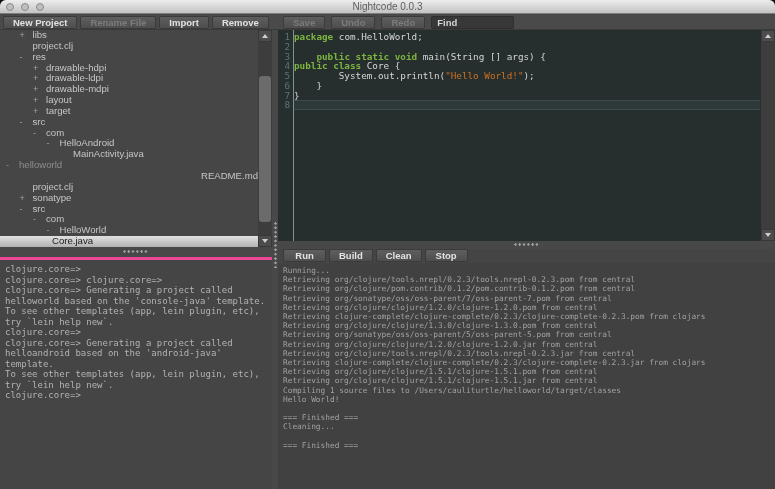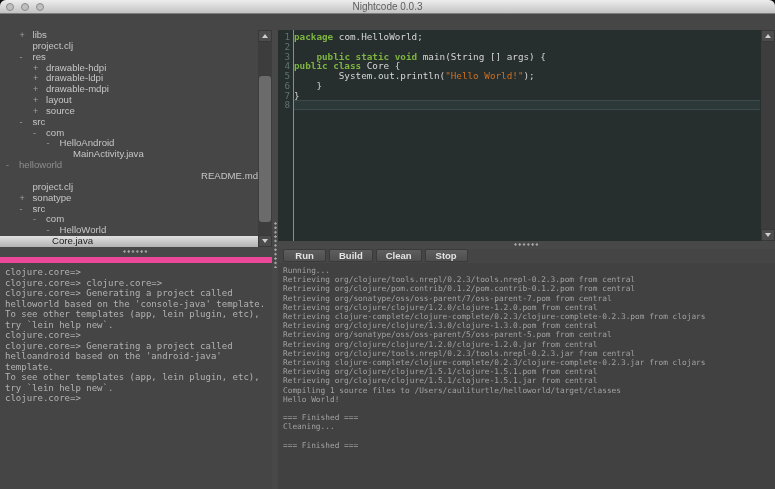--- a/index.html
+++ b/index.html
@@ -48,21 +48,21 @@
   .h-split{position:absolute;background:#484848;}
   .dots-h{width:26px;height:3px;margin:3px auto 0;
     background-image:radial-gradient(circle at 1.5px 1.5px,#a6a6a6 1px,rgba(0,0,0,0) 1.3px);
     background-size:4.3px 3px;}
   .v-split{position:absolute;left:272px;top:30px;width:6px;height:459px;background:#484848;}
   .dots-v{position:absolute;left:1.5px;top:192px;width:3px;height:46px;
     background-image:radial-gradient(circle at 1.5px 1.5px,#a6a6a6 1px,rgba(0,0,0,0) 1.3px);
     background-size:3px 4.4px;}
   
   .repl-panel{position:absolute;left:0;top:257px;width:272px;height:232px;background:#454545;
-    border-top:6px solid #ec4899;overflow:hidden;}
+    border-top:3px solid #ec4899;overflow:hidden;}
   .repl-panel pre{margin:0;padding:4px 5px;font-family:"DejaVu Sans Mono",monospace;
     font-size:9px;line-height:10.5px;color:#b3b3b3;white-space:pre;}
   
   .editor-panel{position:absolute;left:278px;top:30px;width:497px;height:211px;background:#272e2e;overflow:hidden;}
   .editor-gutter{position:absolute;left:0;top:2px;width:14px;text-align:right;padding-right:2px;
     font-family:"DejaVu Sans Mono",monospace;font-size:9.3px;color:#5d7474;}
   .gutter-line{height:9.75px;line-height:9.75px;}
   .gutter-rule{position:absolute;left:15px;top:0;bottom:0;width:1px;background:#7e9292;}
   .editor-code{position:absolute;left:16px;top:2px;right:15px;
     font-family:"DejaVu Sans Mono",monospace;font-size:9.3px;}
@@ -86,31 +86,45 @@
 
   <div class="titlebar">
     <div class="tl-group">
       <span class="tl"></span>
       <span class="tl"></span>
       <span class="tl"></span>
     </div>
     <div class="win-title">Nightcode 0.0.3</div>
   </div>
 
+  <div class="toolbar">
+    <div class="tb-left">
+      <button class="btn">New Project</button>
+      <button class="btn disabled">Rename File</button>
+      <button class="btn">Import</button>
+      <button class="btn">Remove</button>
+    </div>
+    <div class="tb-right">
+      <button class="btn disabled">Save</button>
+      <button class="btn disabled">Undo</button>
+      <button class="btn disabled">Redo</button>
+      <input class="find" placeholder="Find" style="">
+    </div>
+  </div>
 
   <div class="tree-panel">
     <div class="tree-rows">
         <div class="tree-row" style="padding-left: 32.5px;"><span class="toggle" style="left: 19.5px;">+</span><span>libs</span></div>
         <div class="tree-row" style="padding-left: 32.5px;"><span>project.clj</span></div>
         <div class="tree-row" style="padding-left: 32.5px;"><span class="toggle" style="left: 19.5px;">-</span><span>res</span></div>
         <div class="tree-row" style="padding-left: 46px;"><span class="toggle" style="left: 33px;">+</span><span>drawable-hdpi</span></div>
         <div class="tree-row" style="padding-left: 46px;"><span class="toggle" style="left: 33px;">+</span><span>drawable-ldpi</span></div>
         <div class="tree-row" style="padding-left: 46px;"><span class="toggle" style="left: 33px;">+</span><span>drawable-mdpi</span></div>
         <div class="tree-row" style="padding-left: 46px;"><span class="toggle" style="left: 33px;">+</span><span>layout</span></div>
-        <div class="tree-row" style="padding-left: 46px;"><span class="toggle" style="left: 33px;">+</span><span>source</span></div>
+        <div class="tree-row" style="padding-left: 46px;"><span class="toggle" style="left: 33px;">+</span><span>target</span></div>
         <div class="tree-row" style="padding-left: 32.5px;"><span class="toggle" style="left: 19.5px;">-</span><span>src</span></div>
         <div class="tree-row" style="padding-left: 46px;"><span class="toggle" style="left: 33px;">-</span><span>com</span></div>
         <div class="tree-row" style="padding-left: 59.5px;"><span class="toggle" style="left: 46.5px;">-</span><span>HelloAndroid</span></div>
         <div class="tree-row" style="padding-left: 73px;"><span>MainActivity.java</span></div>
         <div class="tree-row dim" style="padding-left: 19px;"><span class="toggle" style="left: 6px;">-</span><span>helloworld</span></div>
         <div class="tree-row" style="padding-left: 19px; text-align: right;"><span>README.md</span></div>
         <div class="tree-row" style="padding-left: 32.5px;"><span>project.clj</span></div>
         <div class="tree-row" style="padding-left: 32.5px;"><span class="toggle" style="left: 19.5px;">+</span><span>sonatype</span></div>
         <div class="tree-row" style="padding-left: 32.5px;"><span class="toggle" style="left: 19.5px;">-</span><span>src</span></div>
         <div class="tree-row" style="padding-left: 46px;"><span class="toggle" style="left: 33px;">-</span><span>com</span></div>

